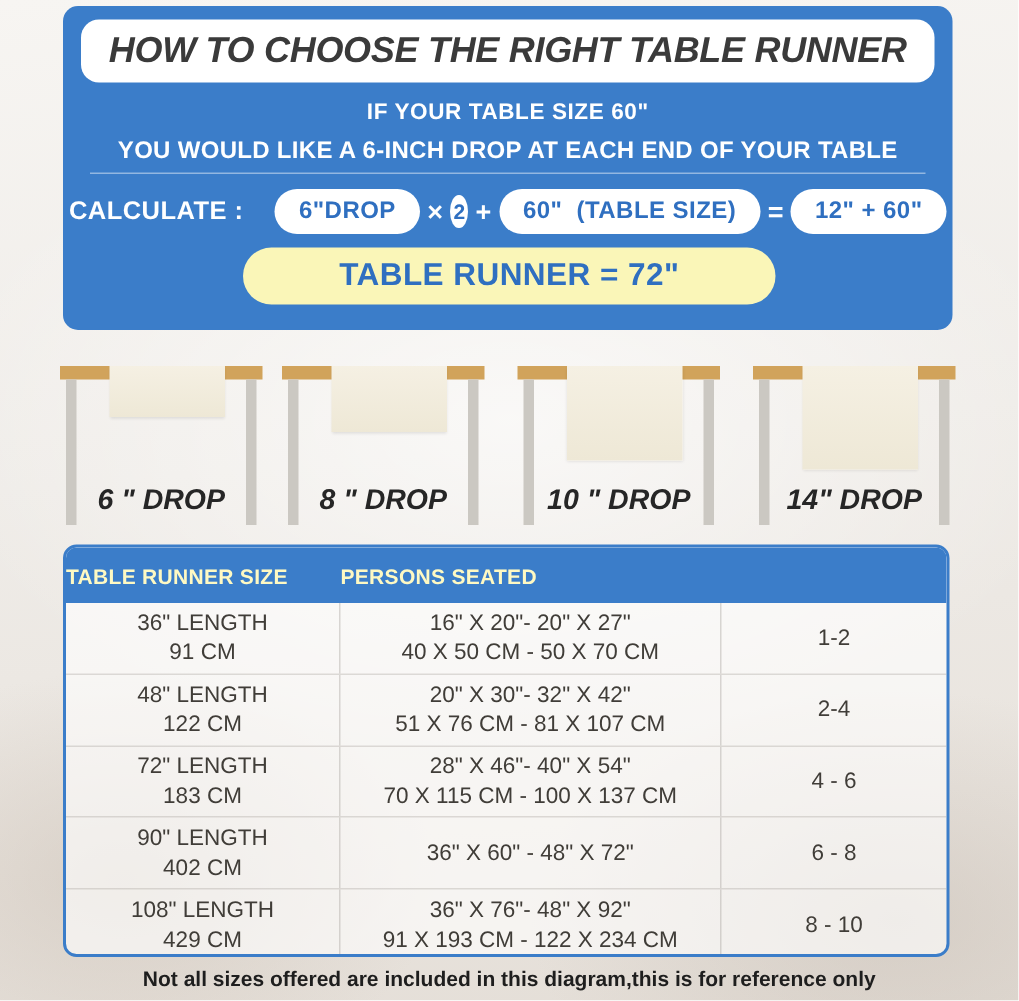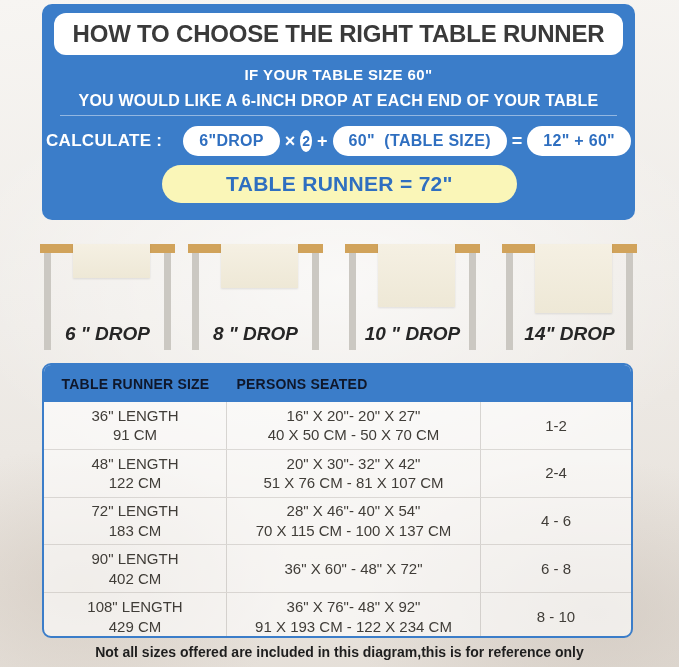--- a/index.html
+++ b/index.html
@@ -11,21 +11,21 @@
       radial-gradient(ellipse 350px 220px at 88% 92%, rgba(198,188,178,0.50), transparent 70%),
       radial-gradient(ellipse 520px 300px at 50% 42%, rgba(255,255,255,0.65), transparent 75%),
       linear-gradient(175deg, #f7f5f2 0%, #efece8 45%, #e9e4de 80%, #e4ded7 100%);
   }
   
   .hero { position:absolute; left:42px; top:4px; width:593px; height:216px;
           background:#3b7dc9; border-radius:10px; }
   .title-box { position:absolute; left:12px; top:9px; width:569px; height:42px;
                background:#ffffff; border-radius:12px;
                display:flex; align-items:center; justify-content:center; }
-  .title { font-size:24px; font-weight:bold; color:#3a3a3a;
+  .title { font-size:24px; font-weight:bold; font-style:italic; color:#3a3a3a;
            white-space:nowrap; letter-spacing:-0.2px; }
   .intro1 { position:absolute; top:62px; left:0; width:100%; text-align:center;
             color:#ffffff; font-weight:bold; font-size:15px; letter-spacing:0.4px; }
   .intro2 { position:absolute; top:88px; left:0; width:100%; text-align:center;
             color:#ffffff; font-weight:bold; font-size:16px; letter-spacing:0.2px; }
   .hero-divider { position:absolute; top:111px; left:18px; right:18px; height:1px;
                   background:rgba(255,255,255,0.45); }
   .calc-row { position:absolute; top:121px; left:4px; right:4px; height:32px;
               display:flex; align-items:center; justify-content:center; gap:5px; }
   .calc-label { color:#ffffff; font-weight:800; font-size:17px; letter-spacing:0.3px;
@@ -55,21 +55,21 @@
   .fig1 .runner { height:34px; } .fig2 .runner { height:44px; }
   .fig3 .runner { height:63px; } .fig4 .runner { height:69px; }
   .drop-label { position:absolute; bottom:7px; left:0; right:0; text-align:center;
                 font-size:19px; font-weight:800; font-style:italic; color:#262626;
                 white-space:pre; }
   
   .size-table { position:absolute; left:42px; top:363px; width:591px; height:275px;
                 border:2px solid #3b7dc9; border-radius:9px; overflow:hidden;
                 background:rgba(255,255,255,0.62); box-sizing:border-box; }
   .thead { height:37px; background:#3b7dc9; display:flex; align-items:center; }
-  .th { color:#0f172a; font-weight:800; font-size:14px; text-align:center;
+  .th { color:#fef9c3; font-weight:800; font-size:14px; 
         letter-spacing:0.2px; }
   .c1 { width:183px; } .c2 { width:254px; } .c3 { width:150px; }
   .trow { display:flex; height:46.8px; border-bottom:1px solid rgba(165,160,155,0.35); }
   .trow:last-child { border-bottom:none; }
   .td { display:flex; flex-direction:column; justify-content:center; text-align:center;
         color:#403d38; font-size:15px; line-height:1.3; box-sizing:border-box; }
   .td.c1, .td.c2 { border-right:1px solid rgba(165,160,155,0.40); }
   
   .footer-note { position:absolute; top:644px; left:0; width:679px; text-align:center;
                  font-size:14px; font-weight:bold; color:#1e1e1e; }

